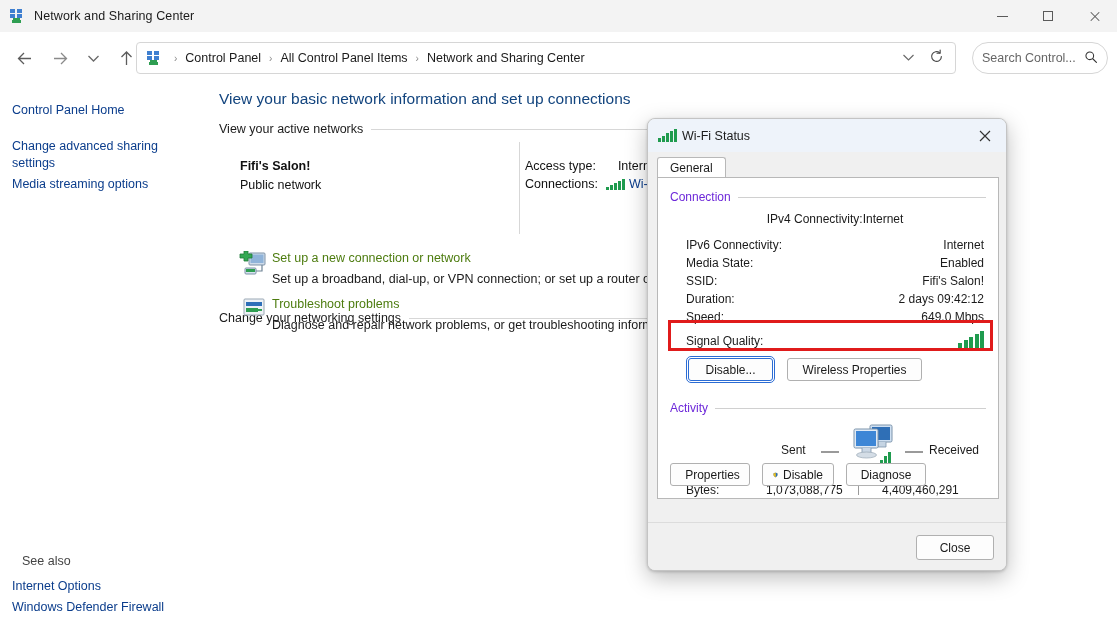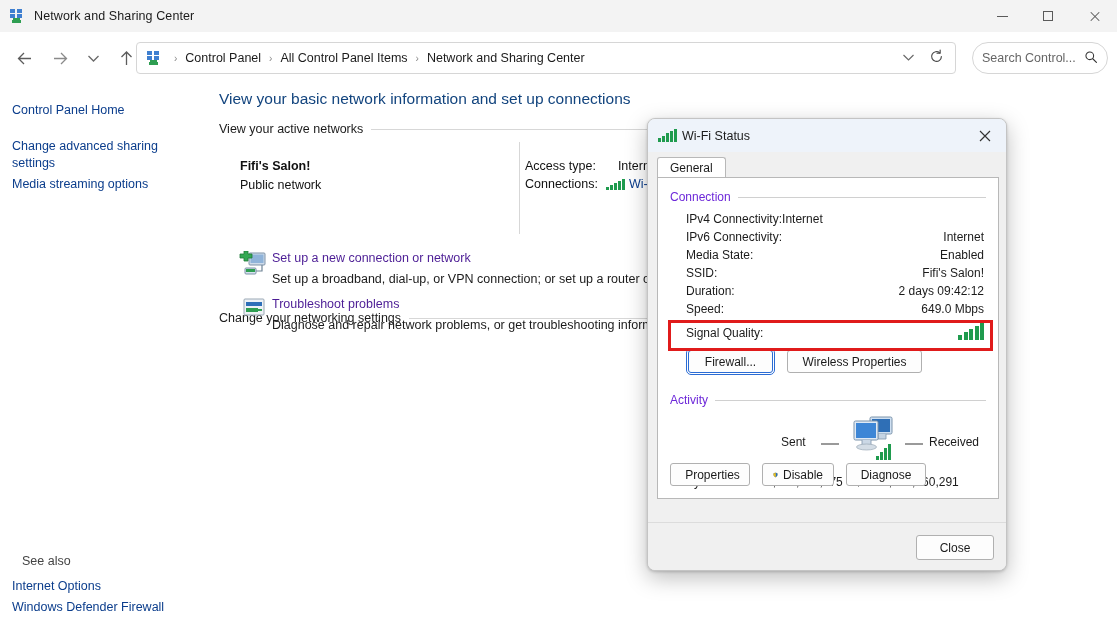--- a/index.html
+++ b/index.html
@@ -133,21 +133,21 @@
   .sec-head-label { font-size: 12.5px; color: #1b1b1b; white-space: nowrap; }
   .sec-head-rule { flex: 1; height: 1px; background: #d7d7d7; margin-left: 8px; }
 
   .net-name { font-size: 12.5px; color: #111; font-weight: bold; }
   .net-type { font-size: 12.5px; color: #111; }
   .net-lbl  { font-size: 12.5px; color: #111; }
   .net-val  { font-size: 12.5px; color: #111; }
   .net-link { font-size: 12.5px; color: #0b3d8c; }
   .vrule { position: absolute; width: 1px; background: #d7d7d7; }
 
-  .task-link { font-size: 12.5px; color: #4c1d95; }
+  .task-link { font-size: 12.5px; color: #4d7c0f; }
   .task-desc { font-size: 12.5px; color: #1b1b1b; }
 
   
   .dialog {
     position: absolute; left: 647px; top: 118px;
     width: 360px; height: 453px;
     background: #f0f0f0;
     border: 1px solid #c4c4c4;
     border-radius: 8px;
     box-shadow: 0 7px 22px rgba(0,0,0,.26), 0 1px 3px rgba(0,0,0,.18);
@@ -430,21 +430,21 @@
     </div>
 
     <div class="tabpanel">
 
       <div class="grp-row" style="margin:12px 12px 0 12px;">
         <span class="grp-label">Connection</span>
         <span class="grp-rule"></span>
       </div>
 
       <div style="margin:8px 14px 0 28px;">
-        <div style="display:flex; justify-content:flex-start; margin-bottom:4px;">
+        <div style="display:flex; justify-content:center; margin-bottom:12px;">
           <span class="kv-label">IPv4 Connectivity:</span>
           <span class="kv-value">Internet</span>
         </div>
         <div style="display:flex; justify-content:space-between; margin-bottom:4px;">
           <span class="kv-label">IPv6 Connectivity:</span>
           <span class="kv-value">Internet</span>
         </div>
         <div style="display:flex; justify-content:space-between; margin-bottom:4px;">
           <span class="kv-label">Media State:</span>
           <span class="kv-value">Enabled</span>
@@ -468,21 +468,21 @@
             <i style="height:5px; width:4px;"></i>
             <i style="height:8px; width:4px;"></i>
             <i style="height:11px; width:4px;"></i>
             <i style="height:14px; width:4px;"></i>
             <i style="height:17px; width:4px;"></i>
           </span>
         </div>
       </div>
 
       <div style="margin:10px 0 0 30px; display:flex; gap:14px;">
-        <span class="btn focus" style="width:85px;">Firewall...</span>
+        <span class="btn focus" style="width:85px;">Disable...</span>
         <span class="btn" style="width:135px;">Wireless Properties</span>
       </div>
 
       <div class="grp-row" style="margin:20px 12px 0 12px;">
         <span class="grp-label">Activity</span>
         <span class="grp-rule"></span>
       </div>
 
       <div style="position:relative; margin-top:6px; height:88px;">
         <span class="kv-label" style="position:absolute; left:123px; top:22px;">Sent</span>

